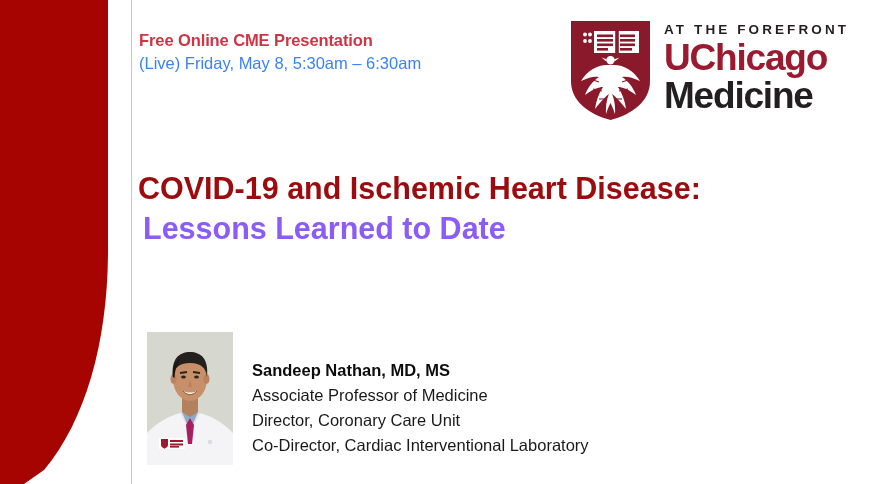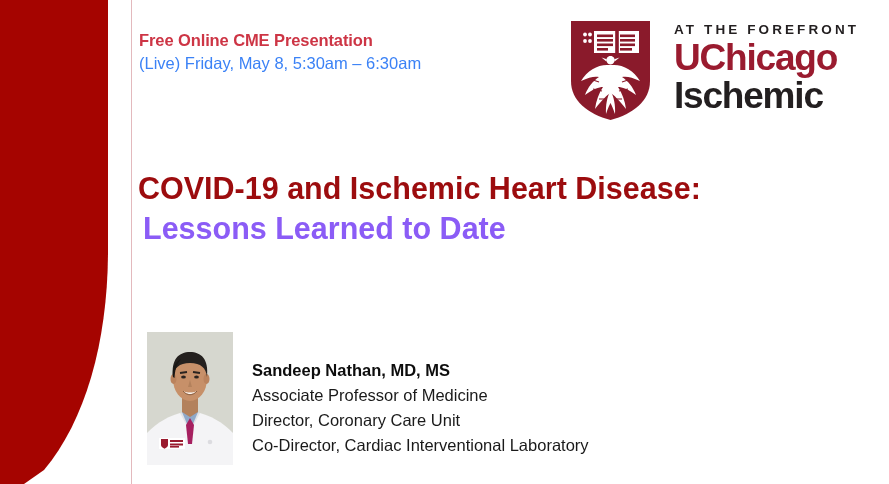--- a/index.html
+++ b/index.html
@@ -65,21 +65,20 @@
   
   #logo {
     position: absolute;
     left: 569px;
     top: 19px;
     width: 300px;
     height: 103px;
     z-index: 3;
     display: flex;
     align-items: flex-start;
-    gap: 10px;
   }
   #crest {
     width: 83px;
     height: 103px;
     flex: 0 0 auto;
   }
   #logo-wordmark {
     margin-left: 12px;
     padding-top: 3px;
     display: flex;
@@ -238,21 +237,21 @@
         <path d="M 30 80 L 37 80"></path>
         <path d="M 62 60 L 53 63"></path>
         <path d="M 59 70 L 50 72"></path>
         <path d="M 53 80 L 46 80"></path>
       </g>
     </svg>
 
     <div id="logo-wordmark">
       <div id="forefront-line">AT THE FOREFRONT</div>
       <div id="uchicago-line">UChicago</div>
-      <div id="medicine-line">Ischemic</div>
+      <div id="medicine-line">Medicine</div>
     </div>
   </div>
 
   <div id="title-block">
     <div id="title-line-1">COVID-19 and Ischemic Heart Disease:</div>
     <div id="title-line-2">Lessons Learned to Date</div>
   </div>
 
   <div id="speaker-photo">
     <svg viewBox="0 0 86 133" preserveAspectRatio="none" width="86" height="133" aria-hidden="true">

